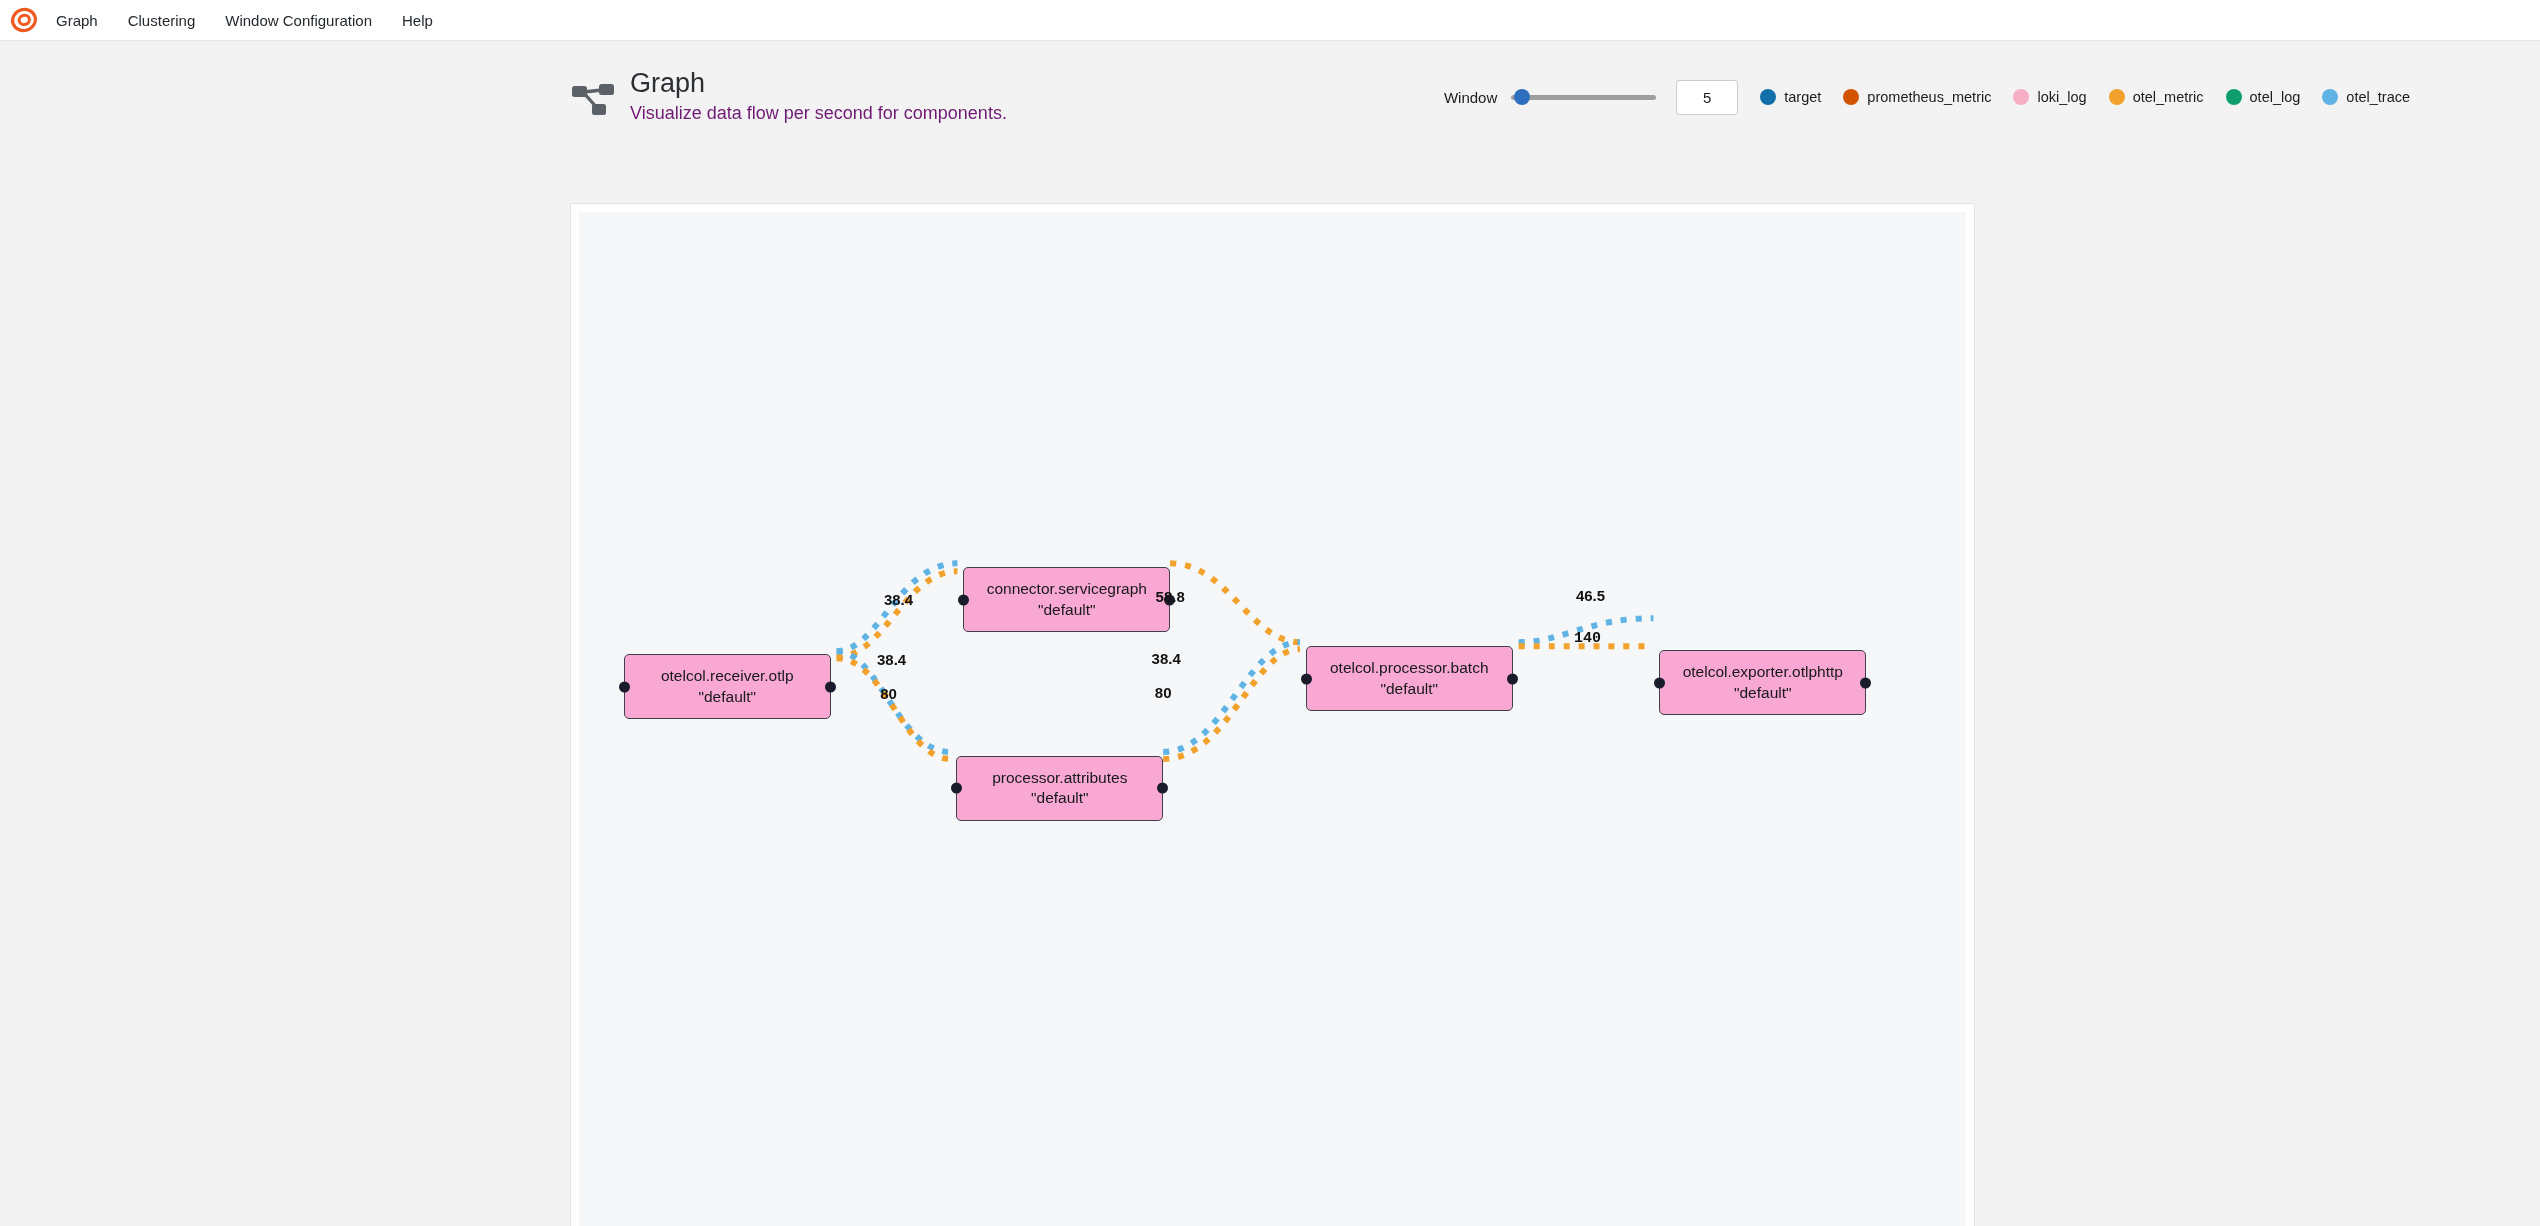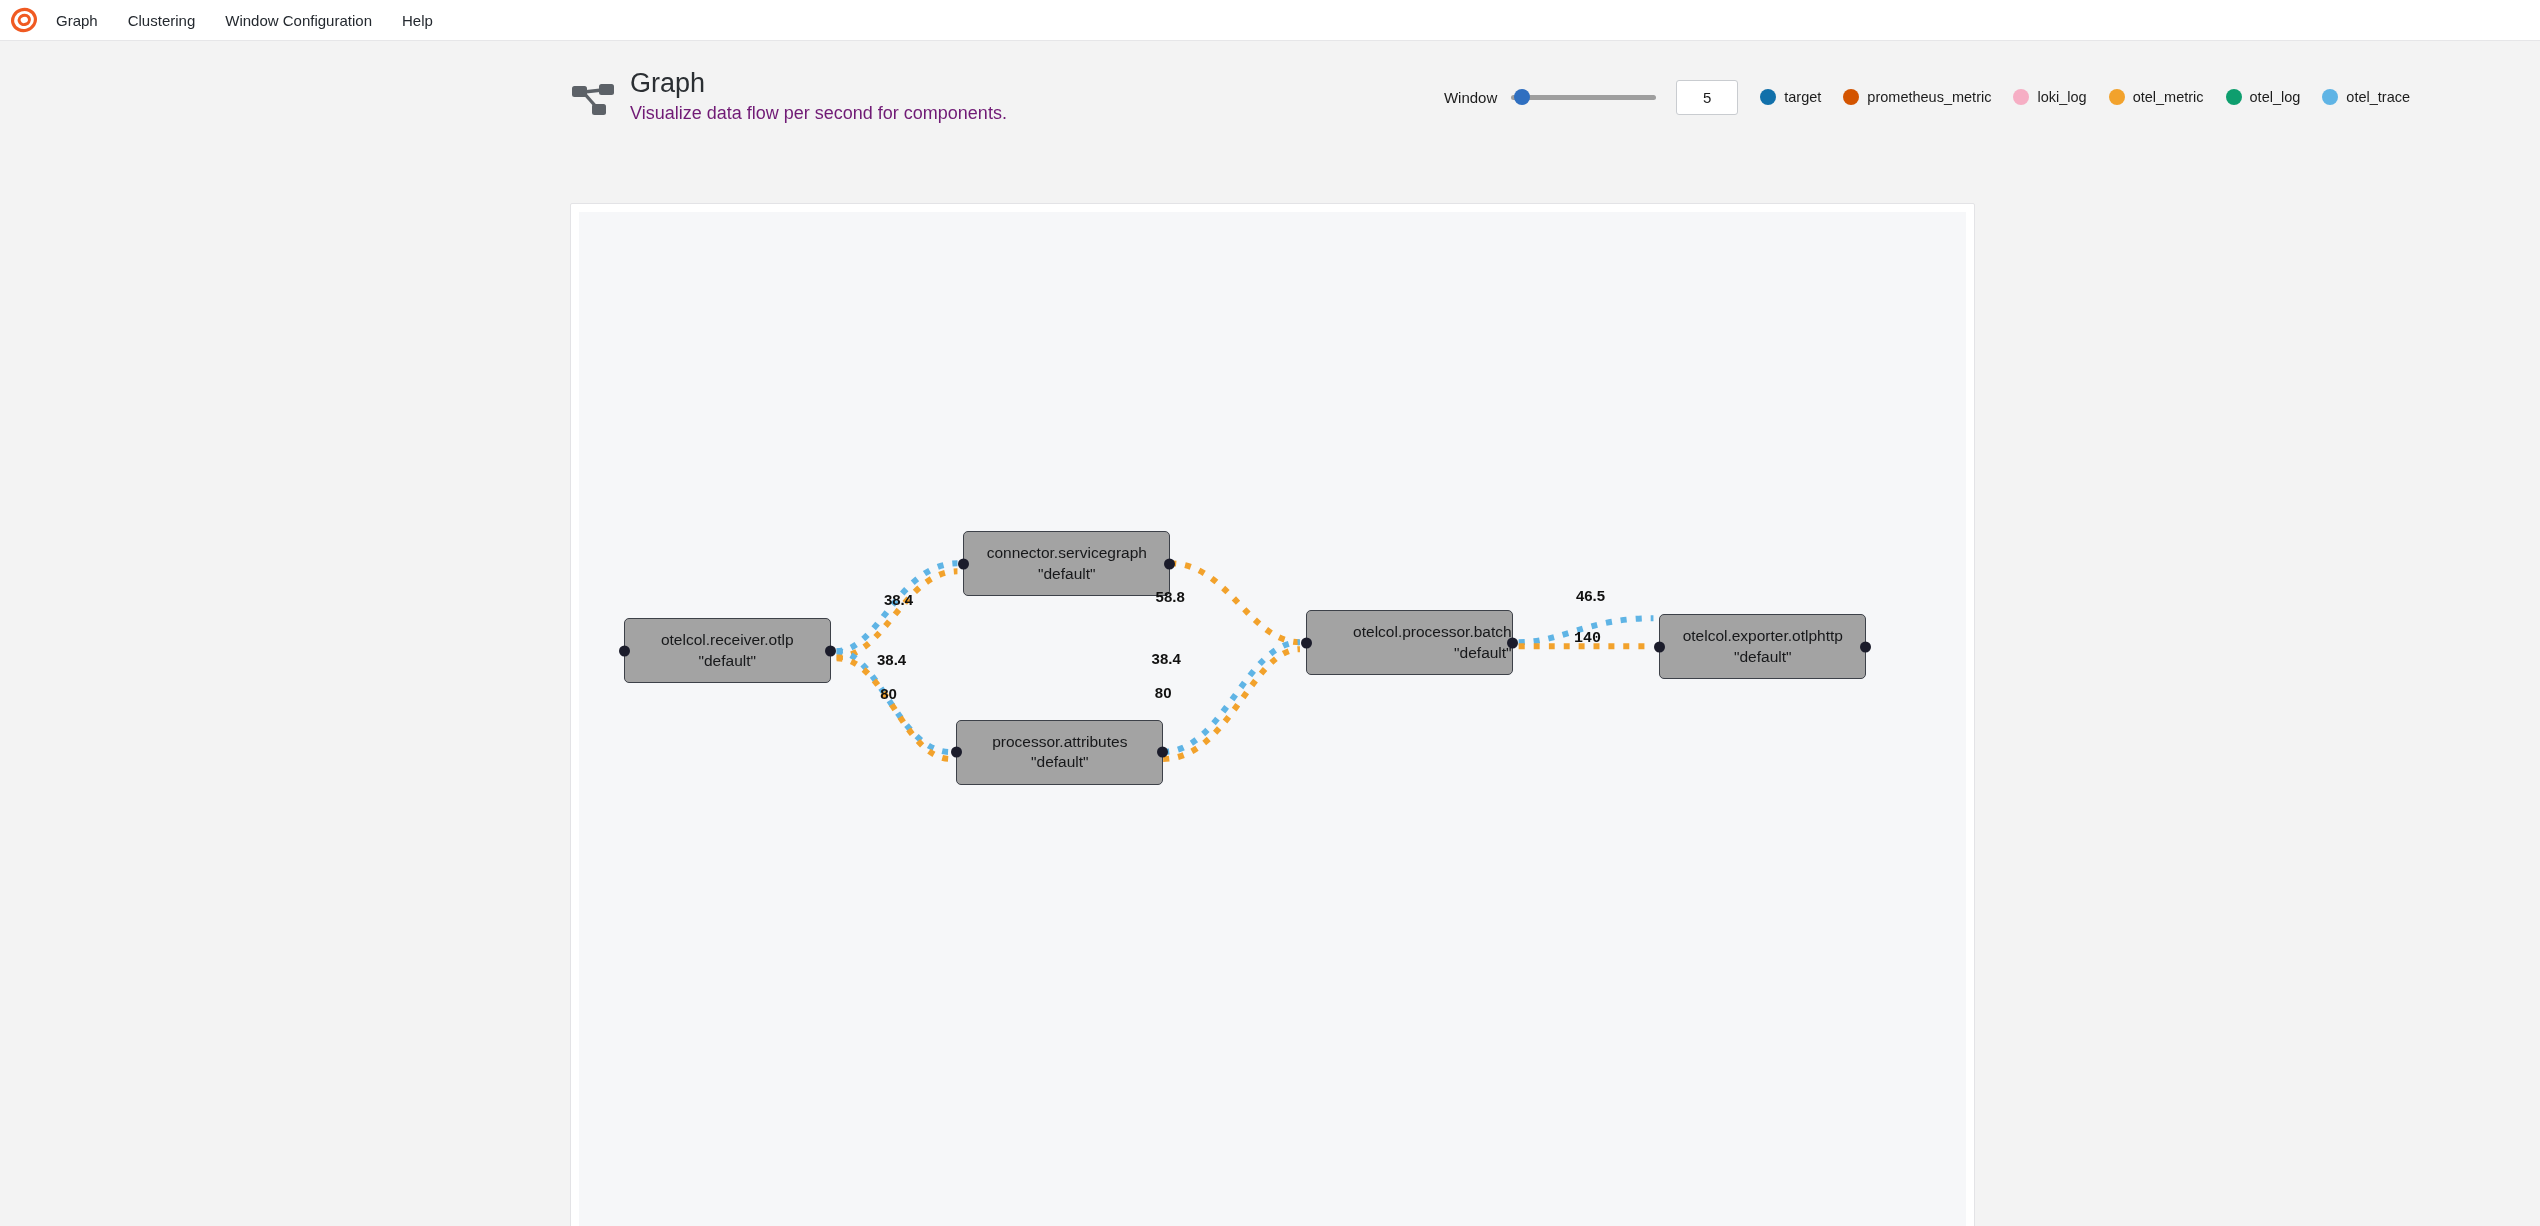--- a/index.html
+++ b/index.html
@@ -190,30 +190,31 @@
   }
   .flow-svg {
     position: absolute;
     top: 0; left: 0;
     width: 100%;
     height: 100%;
   }
   
   .node {
     position: absolute;
-    background: #a3a3a3;
+    background: #f9a8d4;
     border: 1.6px solid #3d4149;
     border-radius: 5px;
     box-sizing: border-box;
     display: flex;
     flex-direction: column;
     align-items: center;
     justify-content: center;
     cursor: pointer;
     z-index: 3;
+    margin-top: 36px;
   }
   .node-line {
     font-size: 15.5px;
     color: #17181a;
     line-height: 1.33;
     white-space: nowrap;
   }
   .handle {
     position: absolute;
     width: 11px; height: 11px;
@@ -339,21 +340,21 @@
             <div class="node-line">"default"</div>
             <div class="handle left"></div>
             <div class="handle right"></div>
           </div>
           <div class="node" style="left: 27.2138%; top: 48.7548%; width: 14.9028%; height: 6.22605%;">
             <div class="node-line">processor.attributes</div>
             <div class="node-line">"default"</div>
             <div class="handle left"></div>
             <div class="handle right"></div>
           </div>
-          <div class="node" style="left: 52.4118%; top: 38.2184%; width: 14.9028%; height: 6.22605%; align-items: flex-end;">
+          <div class="node" style="left: 52.4118%; top: 38.2184%; width: 14.9028%; height: 6.22605%;">
             <div class="node-line">otelcol.processor.batch</div>
             <div class="node-line">"default"</div>
             <div class="handle left"></div>
             <div class="handle right"></div>
           </div>
           <div class="node" style="left: 77.8978%; top: 38.6015%; width: 14.9028%; height: 6.22605%;">
             <div class="node-line">otelcol.exporter.otlphttp</div>
             <div class="node-line">"default"</div>
             <div class="handle left"></div>
             <div class="handle right"></div>

